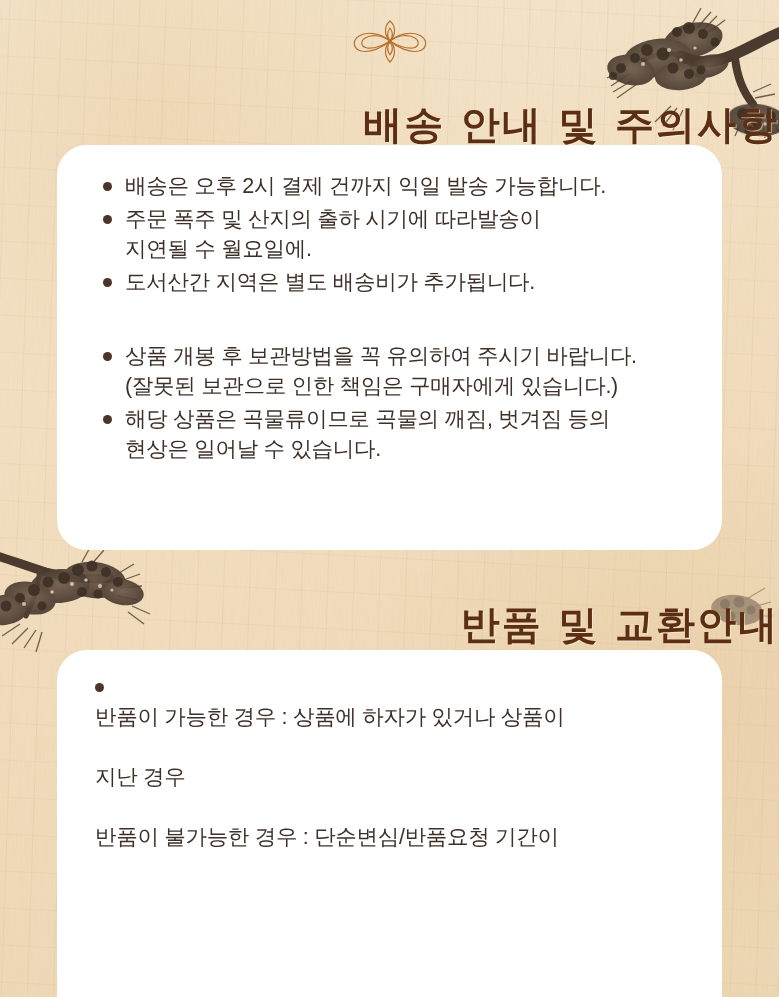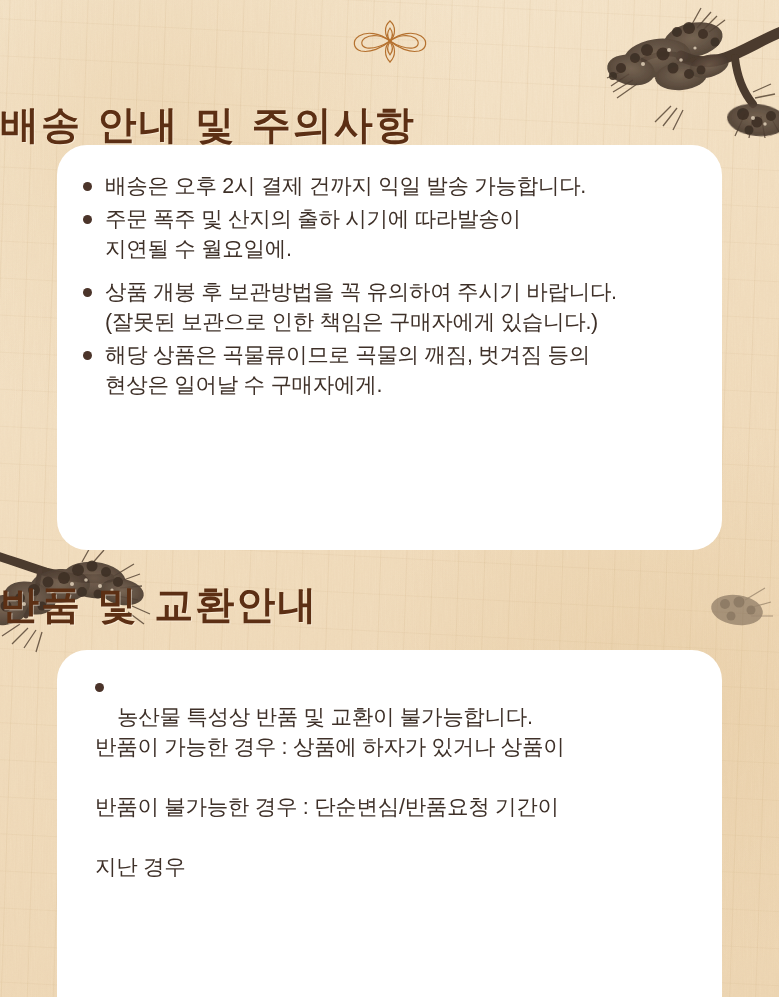--- a/index.html
+++ b/index.html
@@ -79,46 +79,46 @@
     width: 120px;
     height: 120px;
     opacity: .55;
   }
 
   
   .section-heading {
     position: absolute;
     left: 0;
     width: 100%;
-    text-align: left;
+    text-align: right;
     color: #5c2f14;
     font-family: "DejaVu Serif", "Liberation Serif", serif;
     font-weight: 700;
     font-size: 39px;
     letter-spacing: 2px;
     text-shadow: 1px 1px 0 rgba(255,248,234,.5);
     z-index: 4;
   }
   #heading-shipping { top: 72px; }
-  #heading-return   { top: 552px; }
+  #heading-return   { top: 572px; }
 
   
   .card {
     position: absolute;
     left: 57px;
     width: 665px;
     background: #ffffff;
     border-radius: 30px;
     box-sizing: border-box;
     z-index: 3;
   }
   #card-shipping {
     top: 145px;
     height: 405px;
-    padding: 26px 24px 20px 12px;
+    padding: 26px 24px 20px 32px;
   }
   #card-return {
     top: 650px;
     height: 360px;
     border-bottom-left-radius: 0;
     border-bottom-right-radius: 0;
     padding: 22px 24px 20px 24px;
   }
 
   
@@ -140,21 +140,21 @@
   li.notice-item::before {
     content: "";
     position: absolute;
     left: 14px;
     top: 11px;
     width: 9px;
     height: 9px;
     border-radius: 50%;
     background: #4b342a;
   }
-  li.notice-item.spaced { margin-top: 13px; }
+  li.notice-item.spaced { margin-top: 44px; }
 
   
   .sub-centered {
     display: block;
     margin-left: -22px;
   }
 </style>
 </head>
 <body>
 
@@ -325,34 +325,34 @@
     </g>
   </svg>
 
   <h1 class="section-heading" id="heading-shipping">배송 안내 및 주의사항</h1>
 
   <section class="card" id="card-shipping">
     <ul class="notice-list">
       <li class="notice-item">배송은 오후 2시 결제 건까지 익일 발송 가능합니다.</li>
       <li class="notice-item">주문 폭주 및 산지의 출하 시기에 따라발송이
 지연될 수 월요일에.</li>
+      <li class="notice-item">도서산간 지역은 별도 배송비가 추가됩니다.</li>
       <li class="notice-item spaced">상품 개봉 후 보관방법을 꼭 유의하여 주시기 바랍니다.
 (잘못된 보관으로 인한 책임은 구매자에게 있습니다.)</li>
       <li class="notice-item">해당 상품은 곡물류이므로 곡물의 깨짐, 벗겨짐 등의
-현상은 일어날 수 구매자에게.</li>
+현상은 일어날 수 있습니다.</li>
     </ul>
   </section>
 
   <h1 class="section-heading" id="heading-return">반품 및 교환안내</h1>
 
   <section class="card" id="card-return">
     <ul class="notice-list">
       <li class="notice-item">
-        <span>농산물 특성상 반품 및 교환이 불가능합니다.</span>
         <span class="sub-centered">반품이 가능한 경우 : 상품에 하자가 있거나 상품이</span>
+        <span class="sub-centered">지난 경우</span>
         <span class="sub-centered">반품이 불가능한 경우 : 단순변심/반품요청 기간이</span>
-        <span class="sub-centered">지난 경우</span>
       </li>
 
     </ul>
   </section>
 
 </div>
 
 </body></html>

